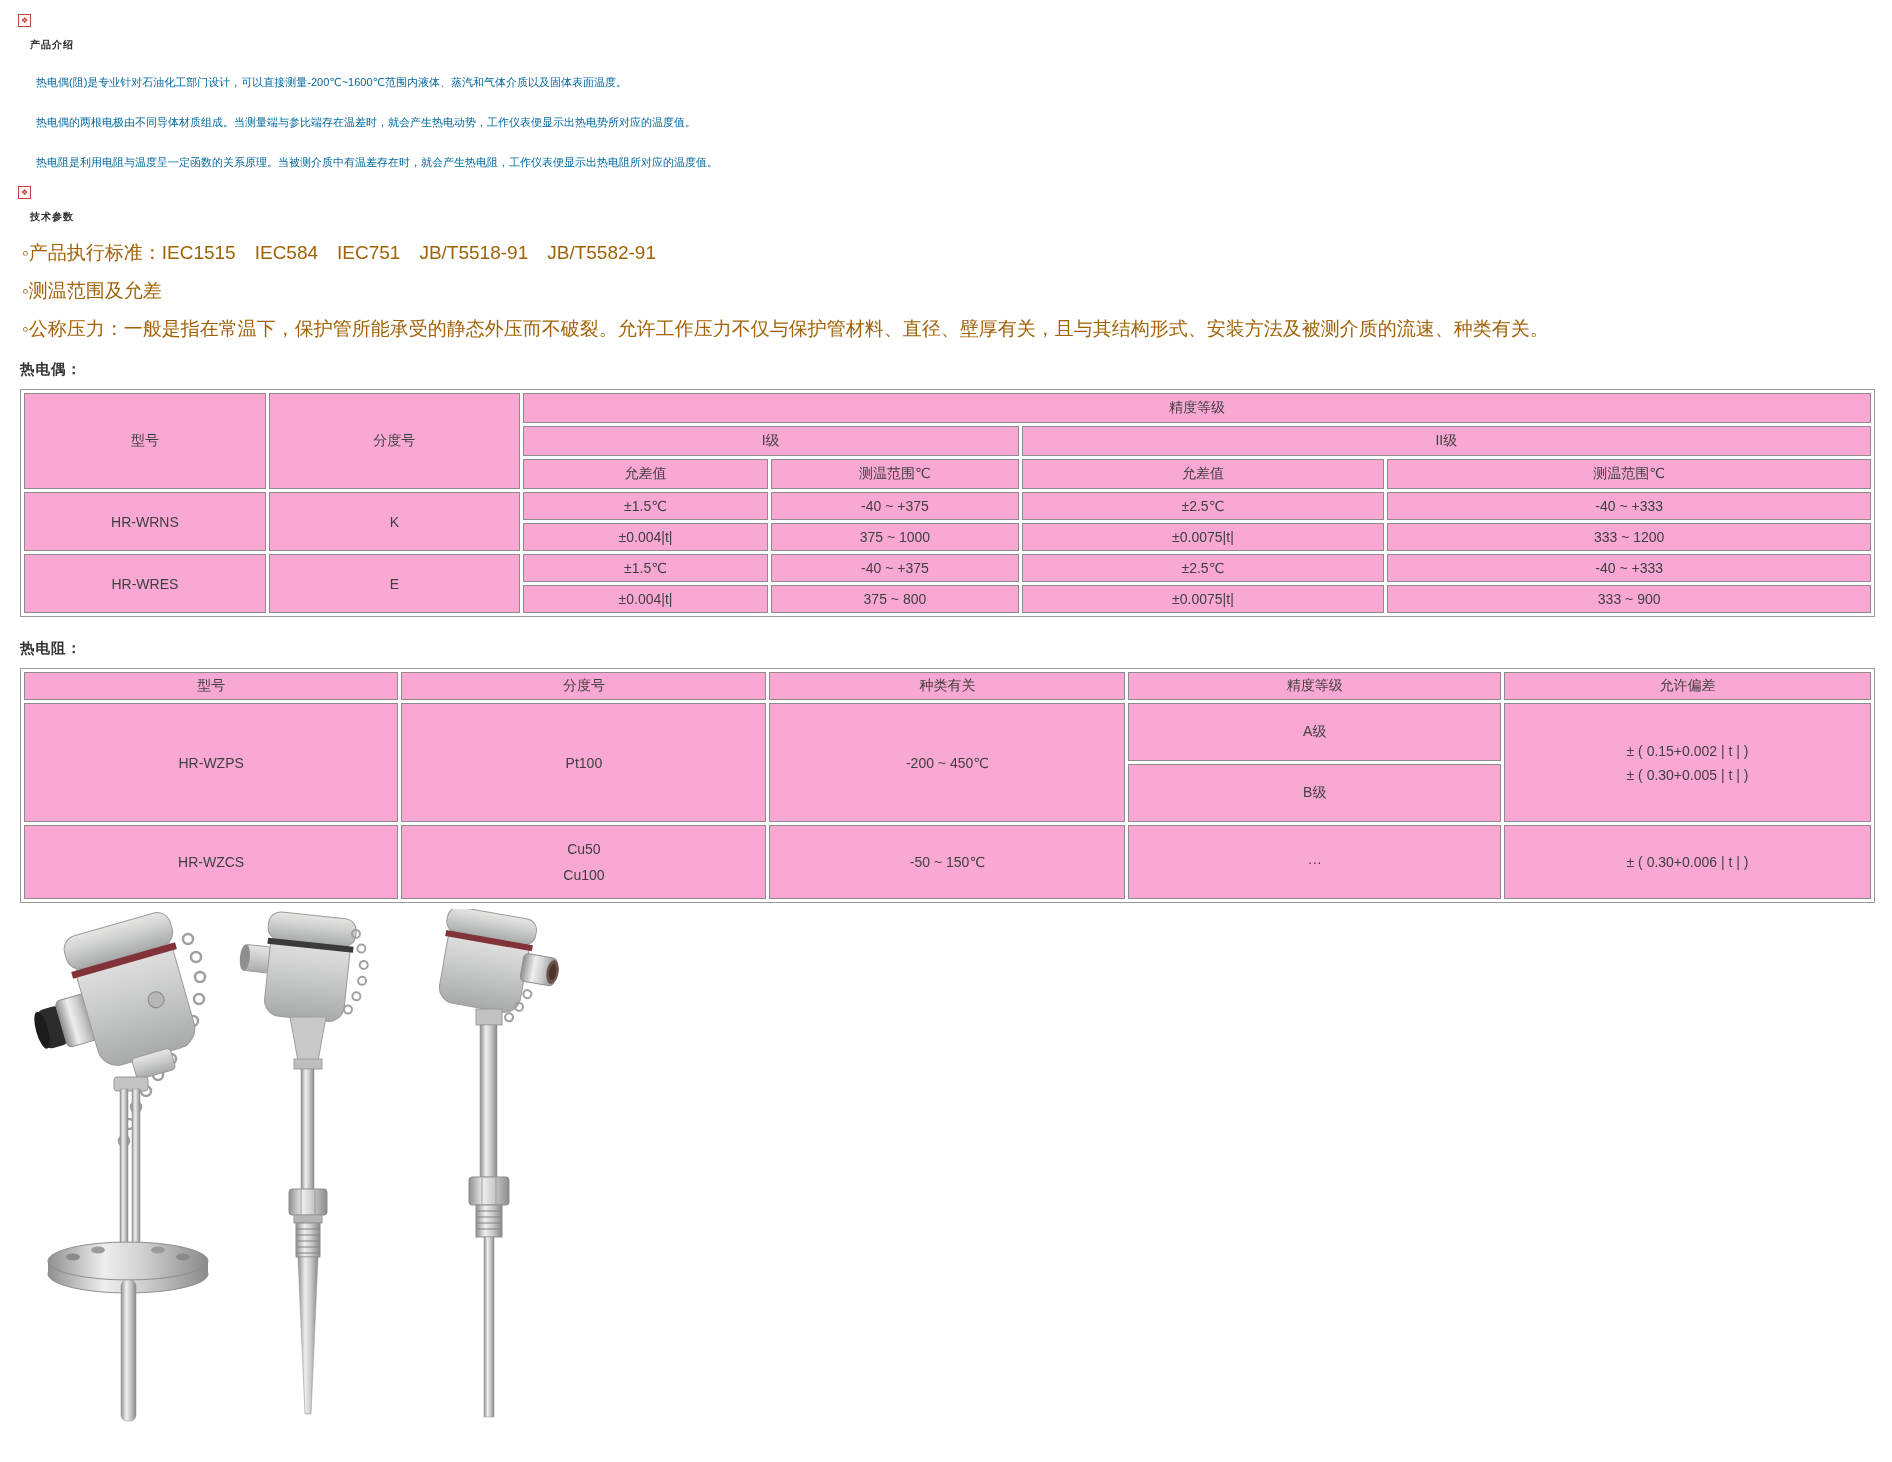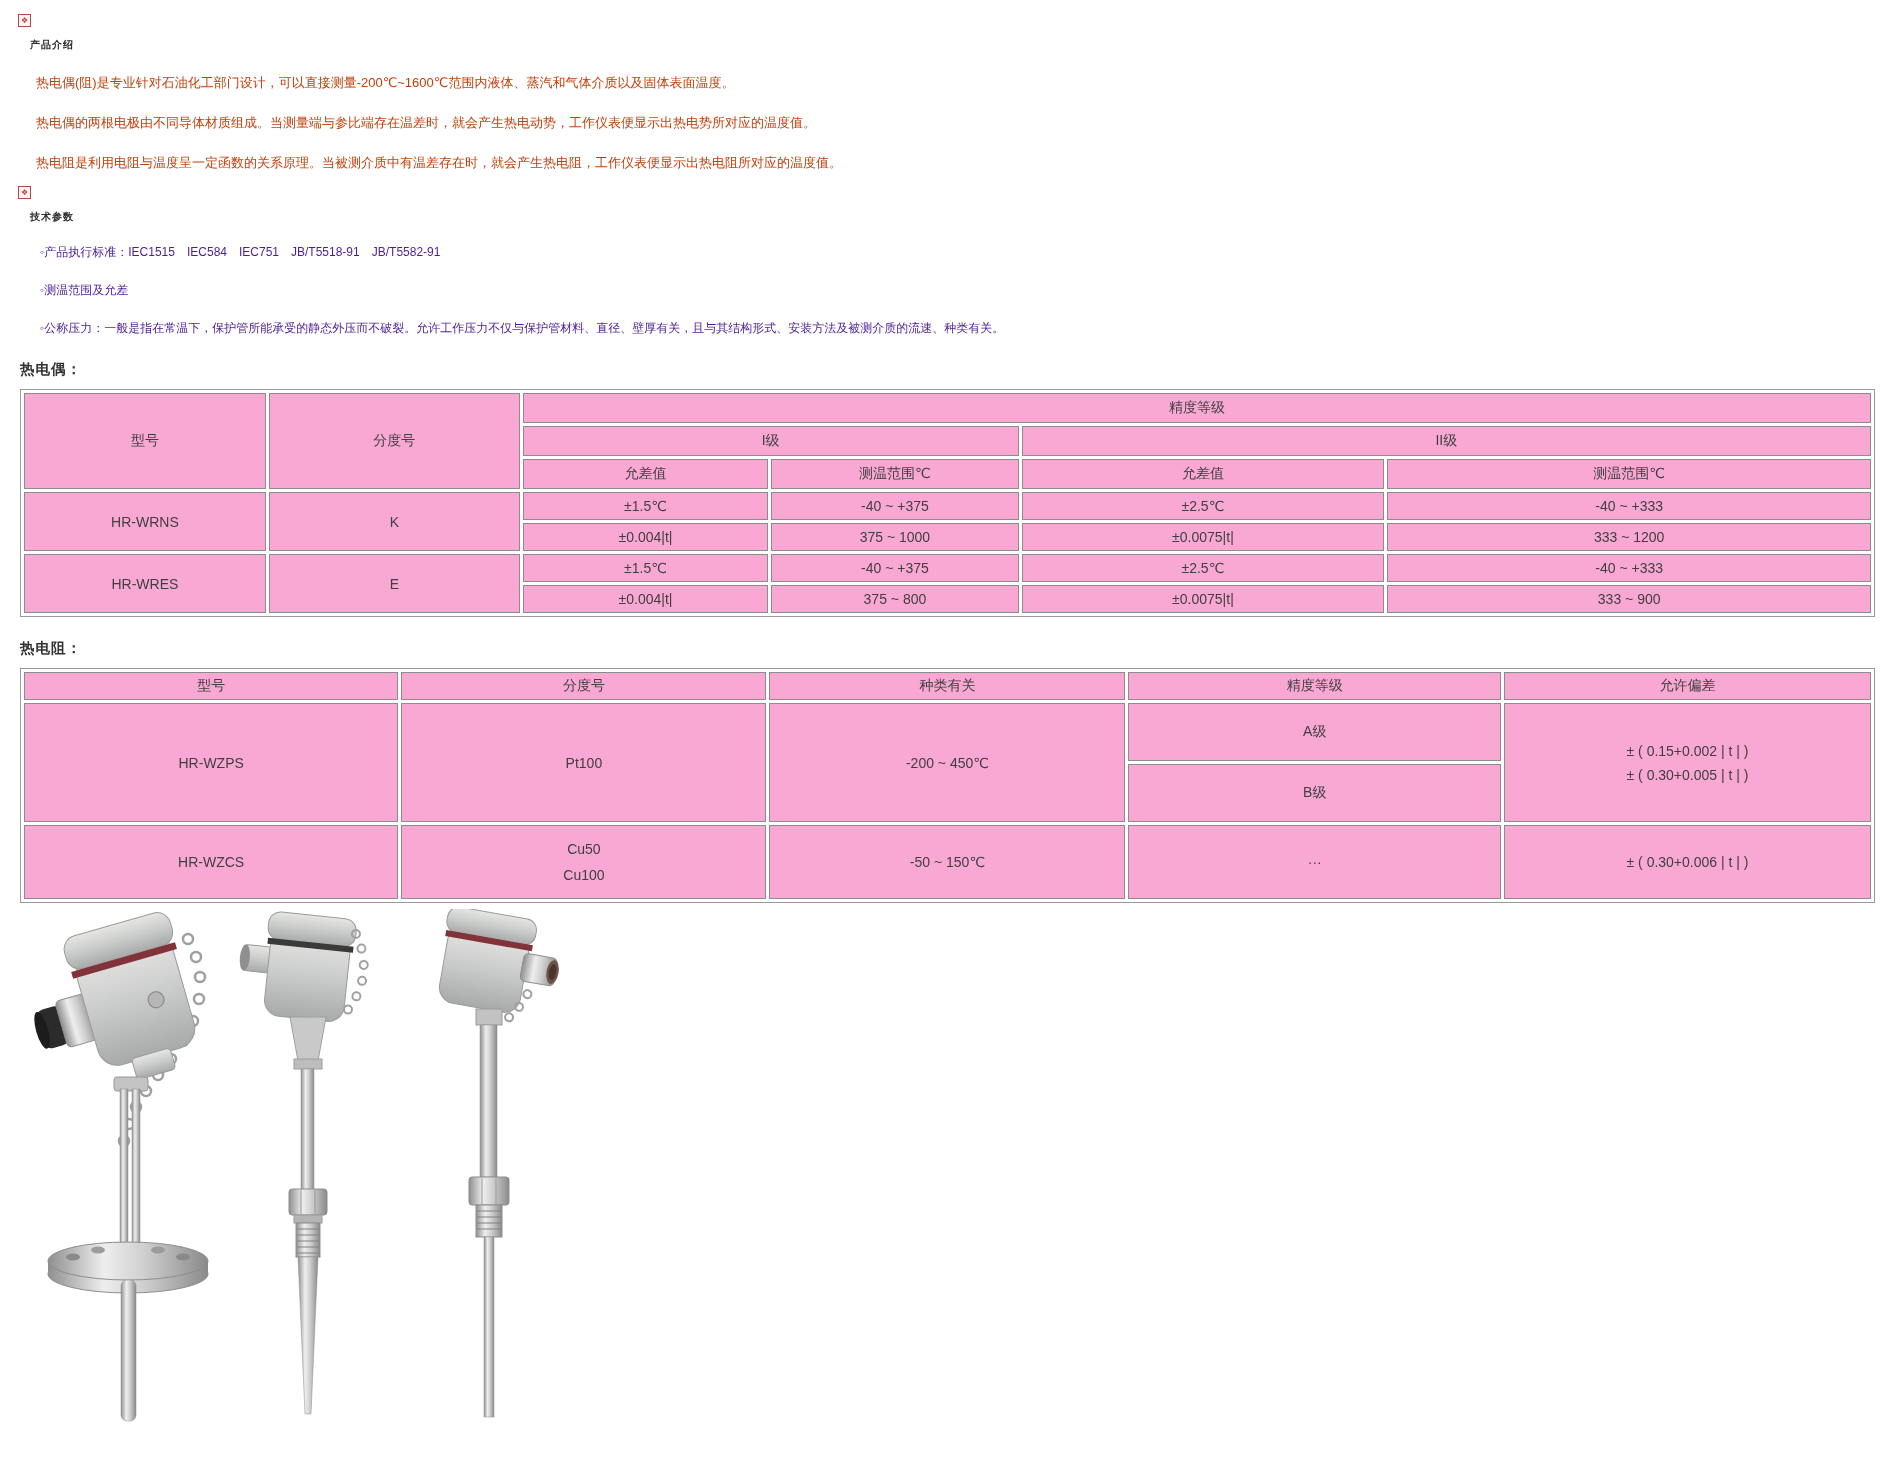--- a/index.html
+++ b/index.html
@@ -21,29 +21,29 @@
     background:#fdf5f4;
   }
   .sec-icon span { color:#b63c35; font-size:8px; line-height:1; }
   .sec-icon.second { margin-top:14px; }
   .sec-title {
     font-size:10px; font-weight:bold; color:#2d2d2d;
     margin:11px 0 0 16px;
     letter-spacing:1px;
   }
   .para {
-    font-size:13px; line-height:19px;
+    font-size:11px; line-height:19px;
     margin:21px 0 0 22px;
-    color:#c2410c;
+    color:#0369a1;
     white-space:pre-wrap;
   }
   .bullet {
-    font-size:12px; line-height:19px;
-    margin:19px 0 0 26px;
-    color:#4c1d95;
+    font-size:19px; line-height:19px;
+    margin:19px 0 0 8px;
+    color:#a16207;
     white-space:pre-wrap;
   }
   .tbl-label {
     font-size:14.5px; font-weight:600; color:#333333;
     margin:22px 0 10px 6px;
     letter-spacing:1px;
   }
   table.spec {
     border-collapse:separate;
     border-spacing:3px;

